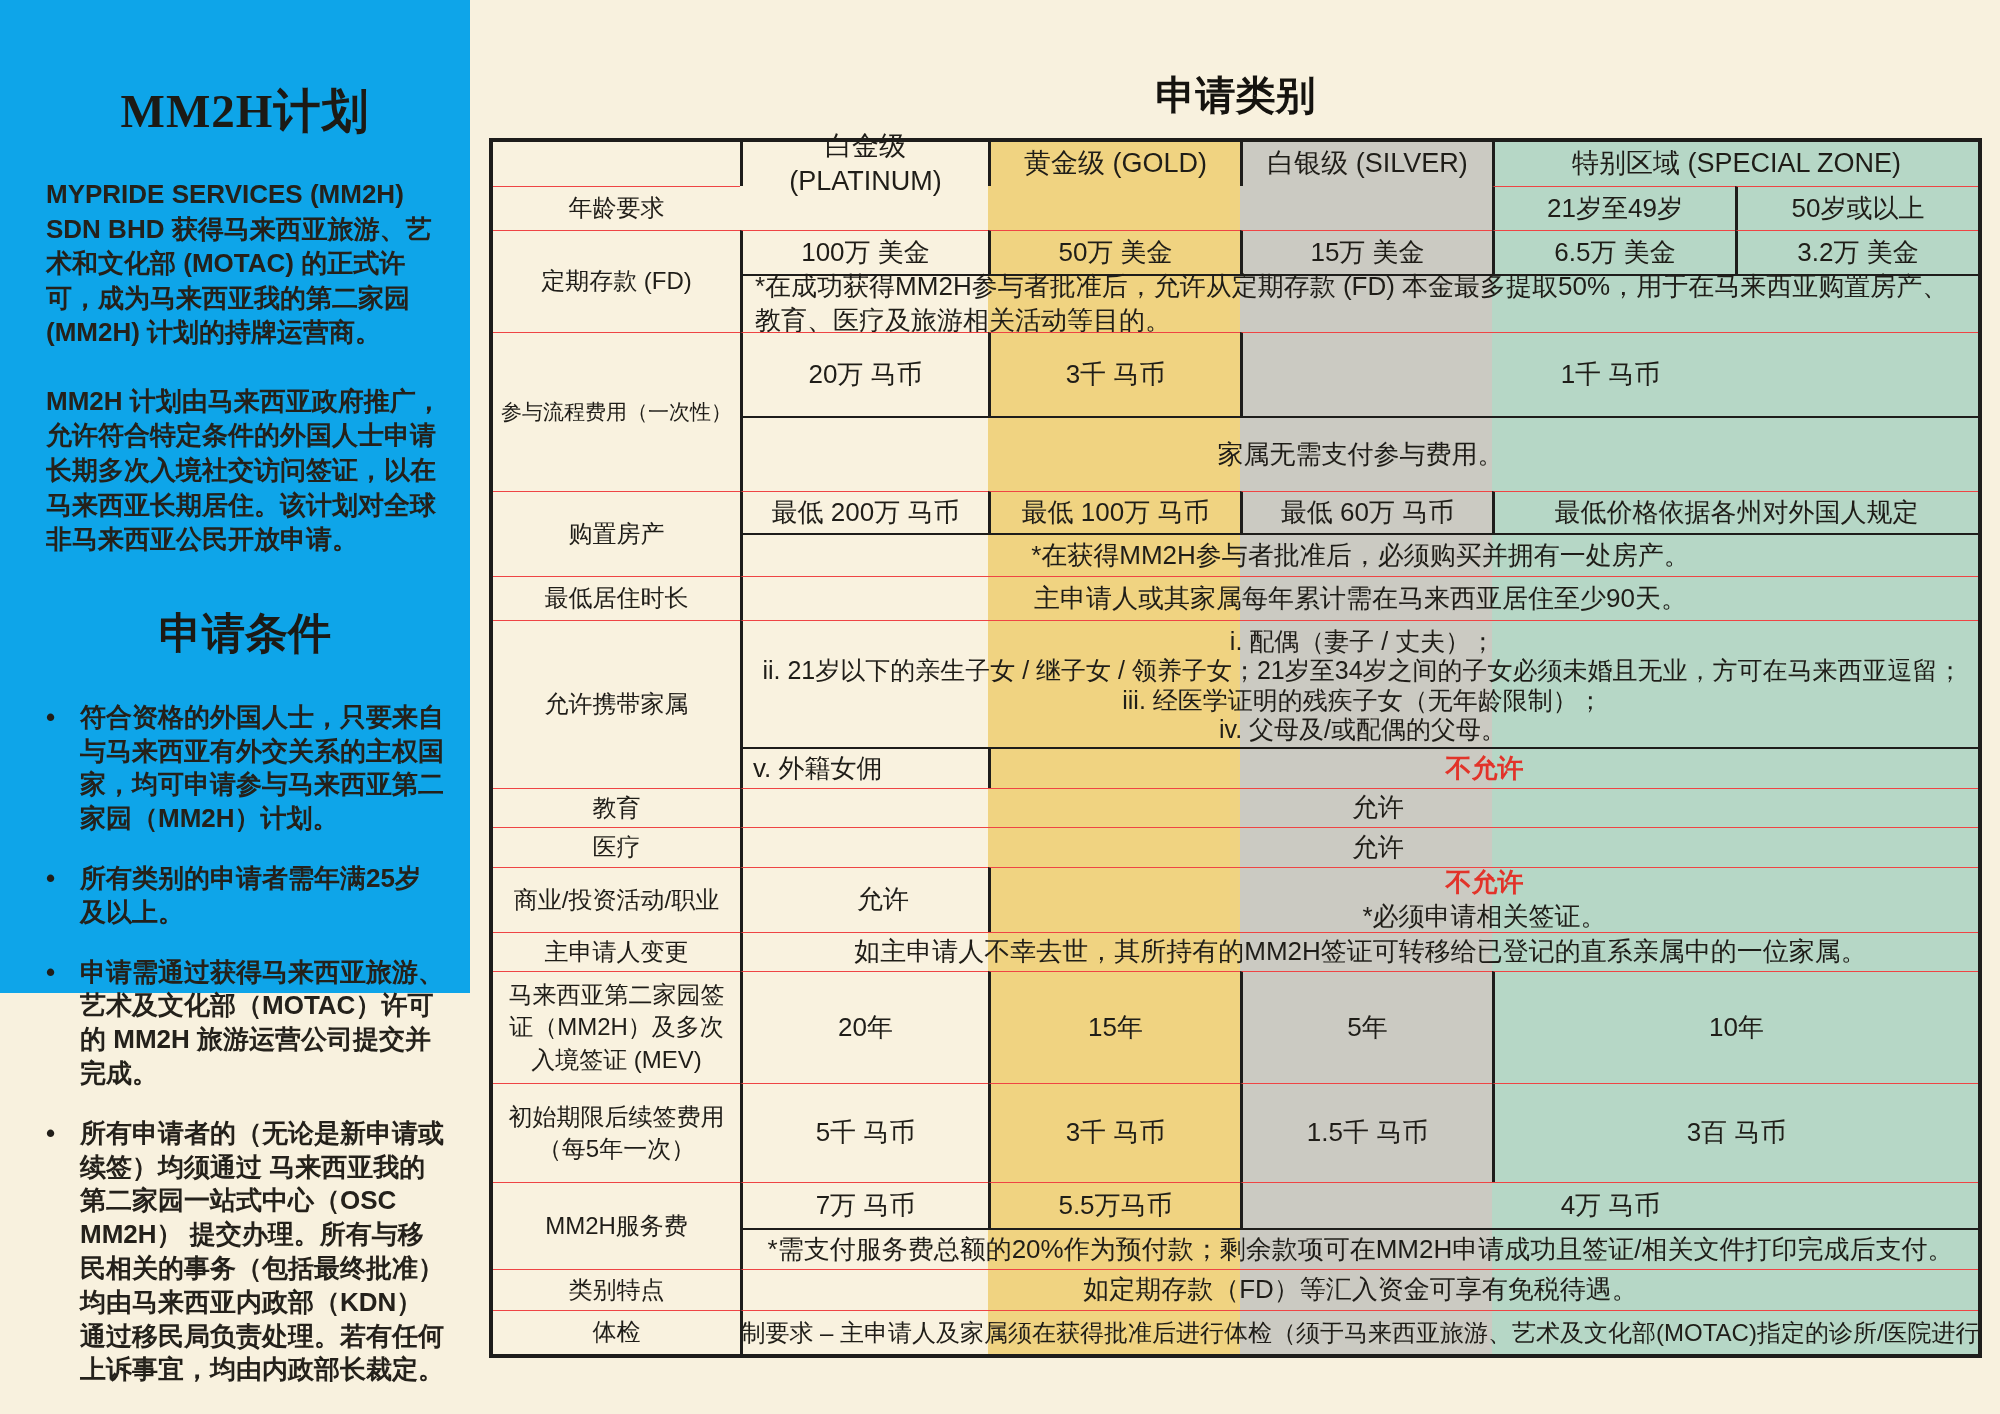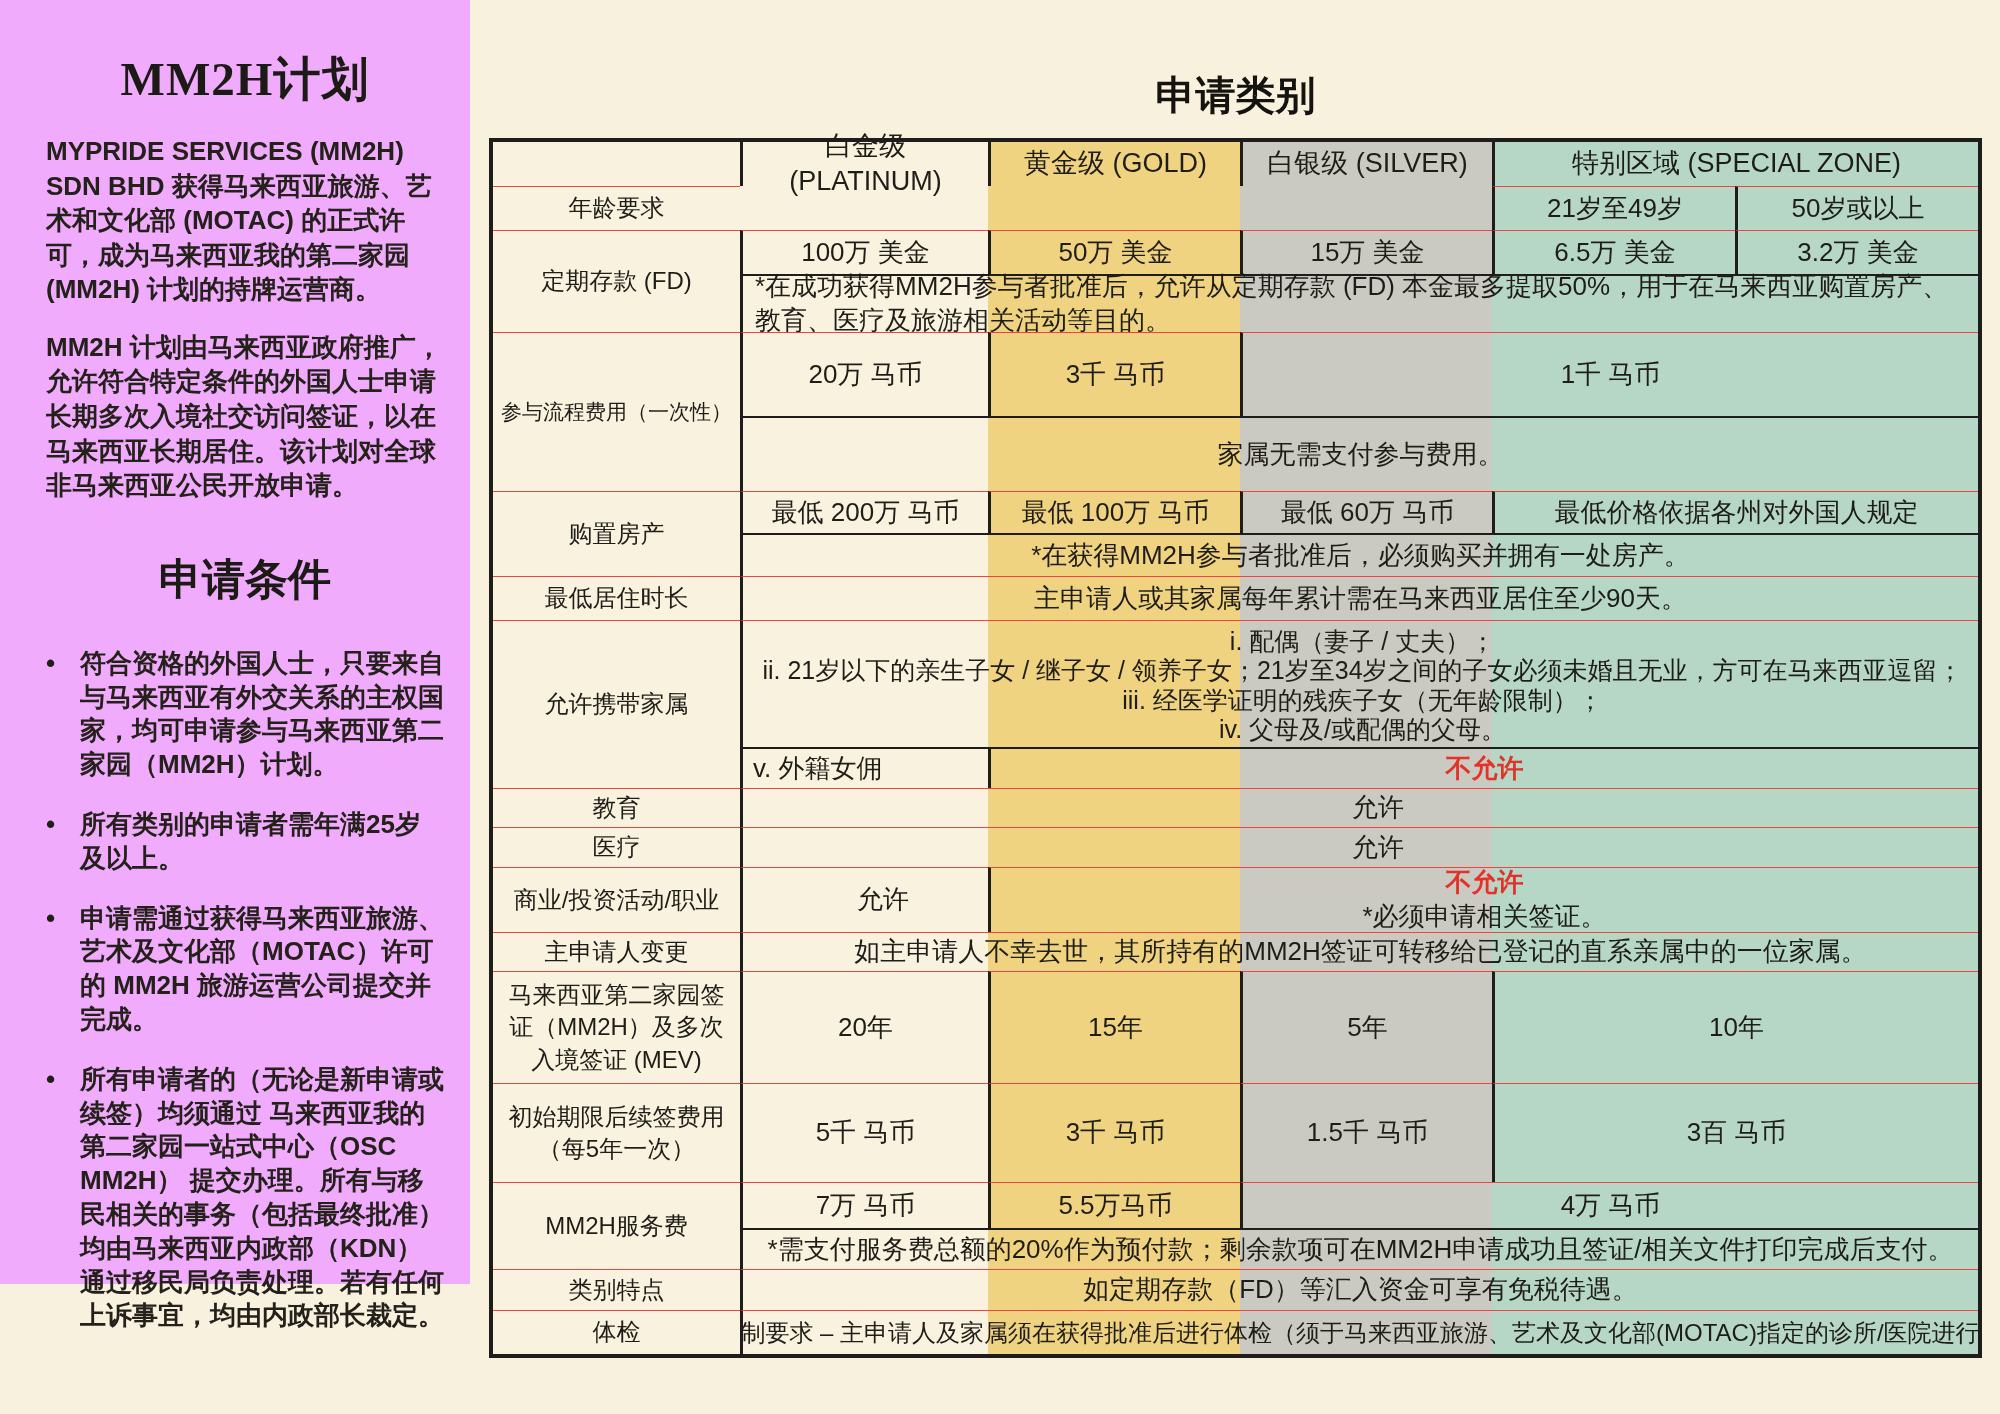--- a/index.html
+++ b/index.html
@@ -1,25 +1,25 @@
 <!DOCTYPE html>
 <html><head>
 <meta charset="utf-8">
 <style>
   * { margin:0; padding:0; box-sizing:border-box; }
   html,body { width:2000px; height:1414px; }
   body { font-family:"Liberation Sans","DejaVu Sans",sans-serif; color:#211e19; }
   .page { position:relative; width:2000px; height:1414px; background:#f8f1de; overflow:hidden; }
 
   
-  .sidebar { position:absolute; left:0; top:0; width:470px; height:1284px;
-             background:#f0abfc; padding:48px 26px 0 46px; }
+  .sidebar { position:absolute; left:0; top:0; width:470px; height:993px;
+             background:#0ea5e9; padding:80px 26px 0 46px; }
   .side-title { font-family:"Liberation Serif","DejaVu Serif",serif; font-weight:700;
                 font-size:47px; text-align:center; letter-spacing:1px; color:#1c1a15; }
-  .side-p { margin-top:23px; font-size:26px; font-weight:700; line-height:1.33; color:#24211b; }
+  .side-p { margin-top:34px; font-size:26px; font-weight:700; line-height:1.33; color:#24211b; }
   .cond-title { margin-top:48px; font-family:"Liberation Serif","DejaVu Serif",serif;
                 font-weight:700; font-size:43px; text-align:center; color:#1c1a15; }
   .bullets { margin-top:38px; }
   .bullet { display:flex; margin-bottom:26px; }
   .bullet .dot { width:34px; flex:0 0 34px; font-size:26px; font-weight:700; line-height:1.3; }
   .bullet .dot::before { content:"•"; }
   .bullet .btxt { font-size:26px; font-weight:700; line-height:1.3; color:#24211b; }
 
   
   .main-title { position:absolute; left:489px; top:68px; width:1493px; text-align:center;

